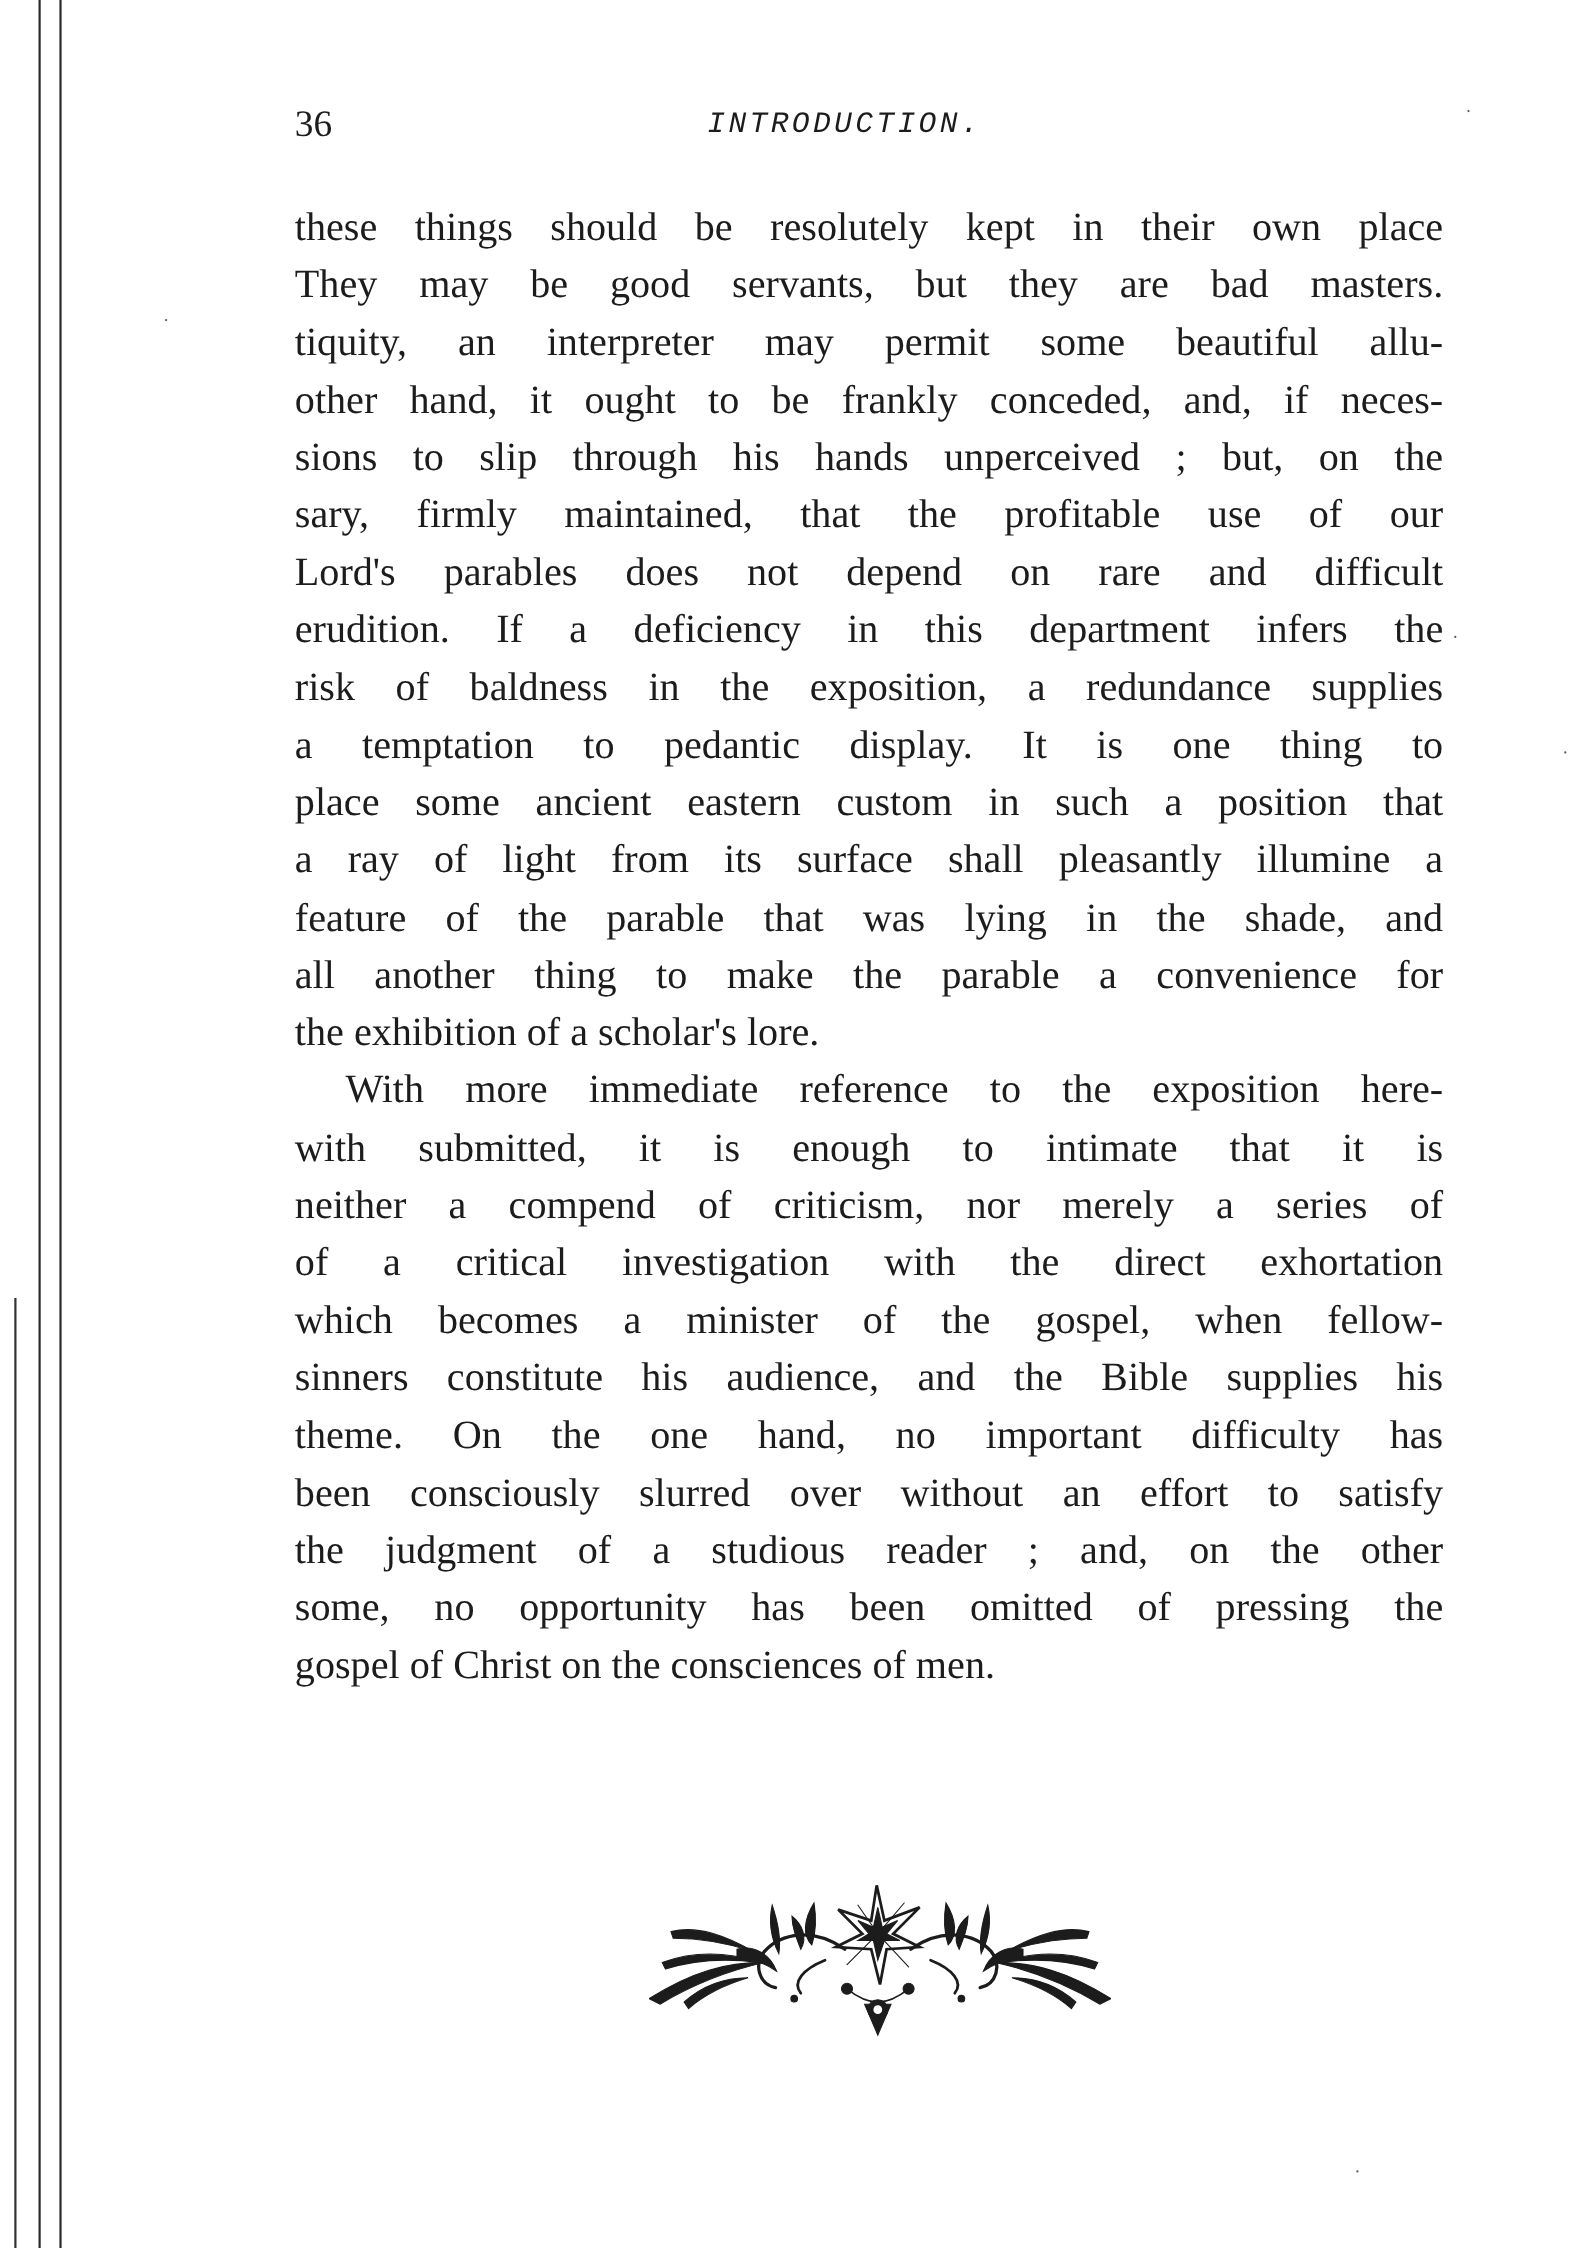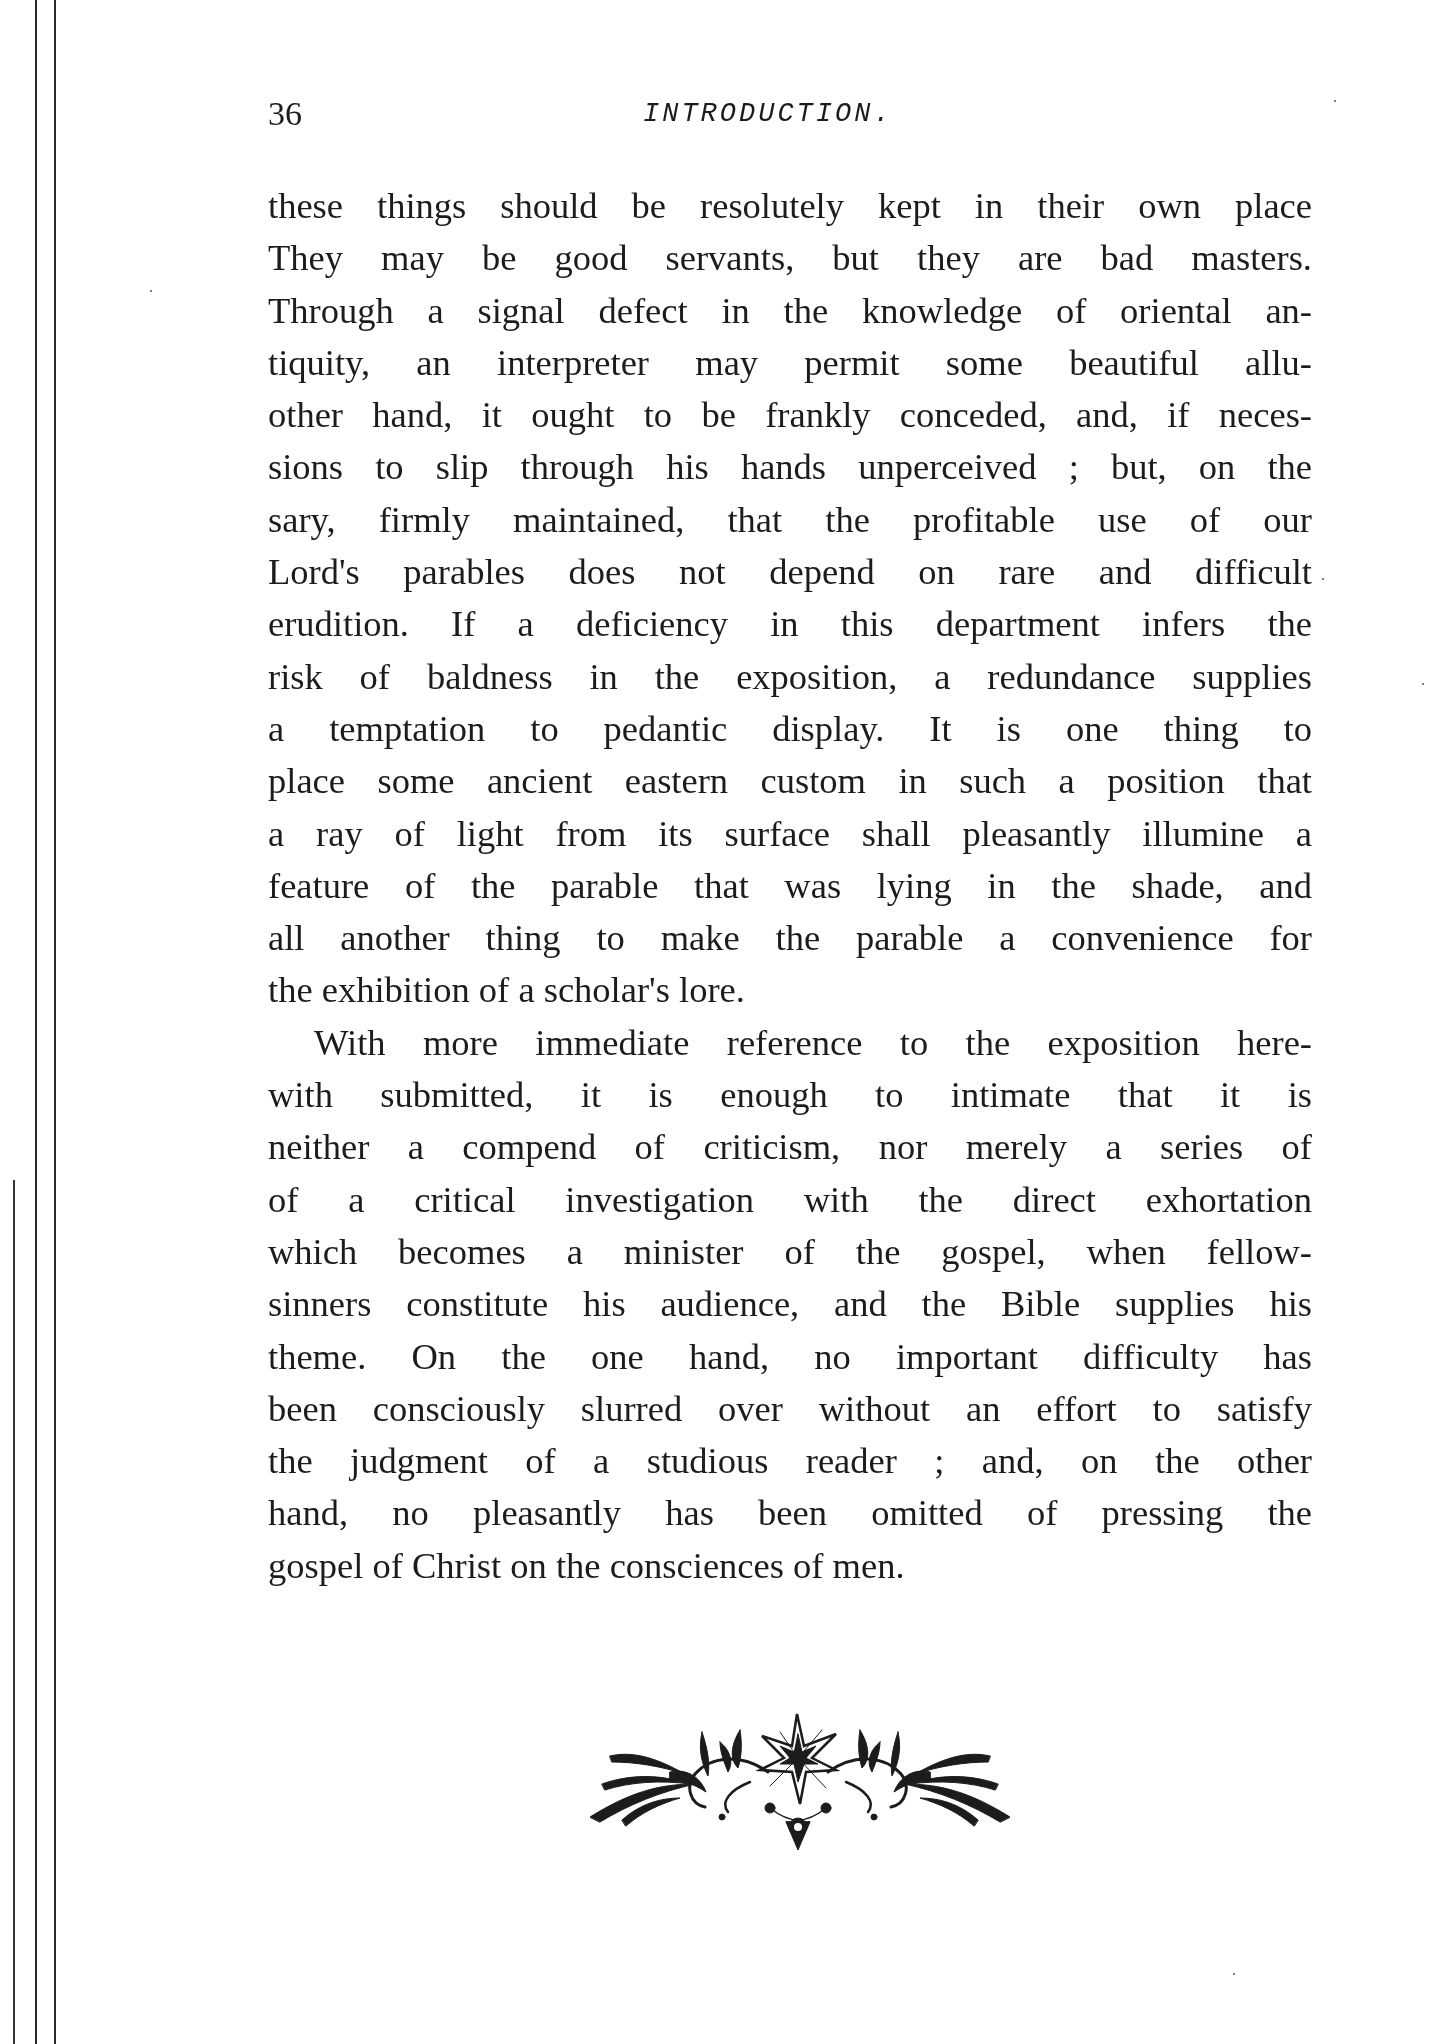--- a/index.html
+++ b/index.html
@@ -99,21 +99,20 @@
 
 <div class="page-header">
   <span class="page-number">36</span>
   <span class="running-head">INTRODUCTION.</span>
 </div>
 
 <div class="body-text">
   <div class="paragraph">
     <span class="line">these things should be resolutely kept in their own place</span>
     <span class="line">They may be good servants, but they are bad masters.</span>
-    <span class="line">Through a signal defect in the knowledge of oriental an-</span>
     <span class="line">tiquity, an interpreter may permit some beautiful allu-</span>
     <span class="line">other hand, it ought to be frankly conceded, and, if neces-</span>
     <span class="line">sions to slip through his hands unperceived ; but, on the</span>
     <span class="line">sary, firmly maintained, that the profitable use of our</span>
     <span class="line">Lord's parables does not depend on rare and difficult</span>
     <span class="line">erudition. If a deficiency in this department infers the</span>
     <span class="line">risk of baldness in the exposition, a redundance supplies</span>
     <span class="line">a temptation to pedantic display. It is one thing to</span>
     <span class="line">place some ancient eastern custom in such a position that</span>
     <span class="line">a ray of light from its surface shall pleasantly illumine a</span>
@@ -124,21 +123,21 @@
   <div class="paragraph">
     <span class="line indent">With more immediate reference to the exposition here-</span>
     <span class="line">with submitted, it is enough to intimate that it is</span>
     <span class="line">neither a compend of criticism, nor merely a series of</span>
     <span class="line">of a critical investigation with the direct exhortation</span>
     <span class="line">which becomes a minister of the gospel, when fellow-</span>
     <span class="line">sinners constitute his audience, and the Bible supplies his</span>
     <span class="line">theme. On the one hand, no important difficulty has</span>
     <span class="line">been consciously slurred over without an effort to satisfy</span>
     <span class="line">the judgment of a studious reader ; and, on the other</span>
-    <span class="line">hand, no pleasantly has been omitted of pressing the</span>
+    <span class="line">some, no opportunity has been omitted of pressing the</span>
     <span class="line last">gospel of Christ on the consciences of men.</span>
   </div>
 </div>
 
 <div class="ornament">
   <svg width="420" height="140" viewBox="0 0 420 140" xmlns="http://www.w3.org/2000/svg">
     <g fill="#1c1c1c" stroke="#1c1c1c" stroke-linecap="round">
 
       <polygon points="207,2 214,34 246,22 222,46 246,58 216,60 210,92 202,60 170,58 194,46 172,24 202,34" fill="none" stroke-width="2.5"></polygon>
       <polygon points="208,22 212,40 226,34 216,46 228,52 214,52 208,70 204,52 190,52 200,46 190,34 204,40"></polygon>

